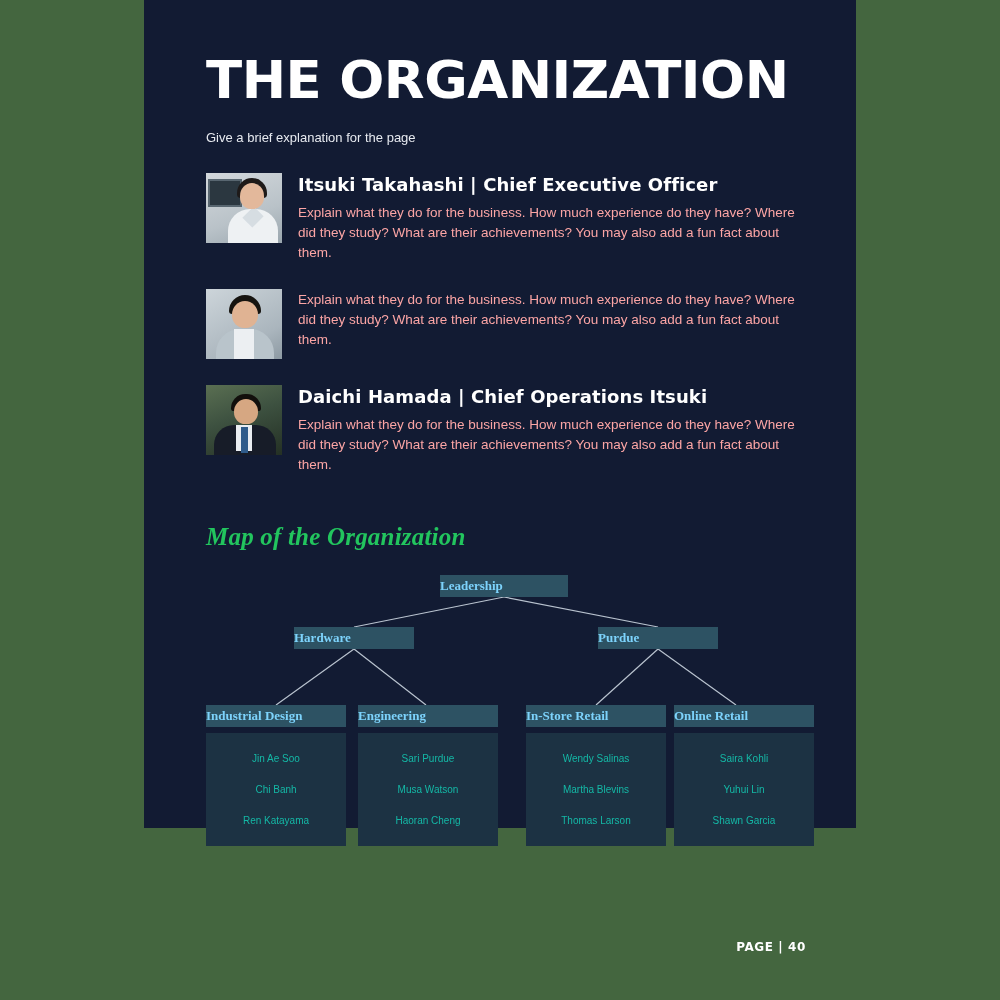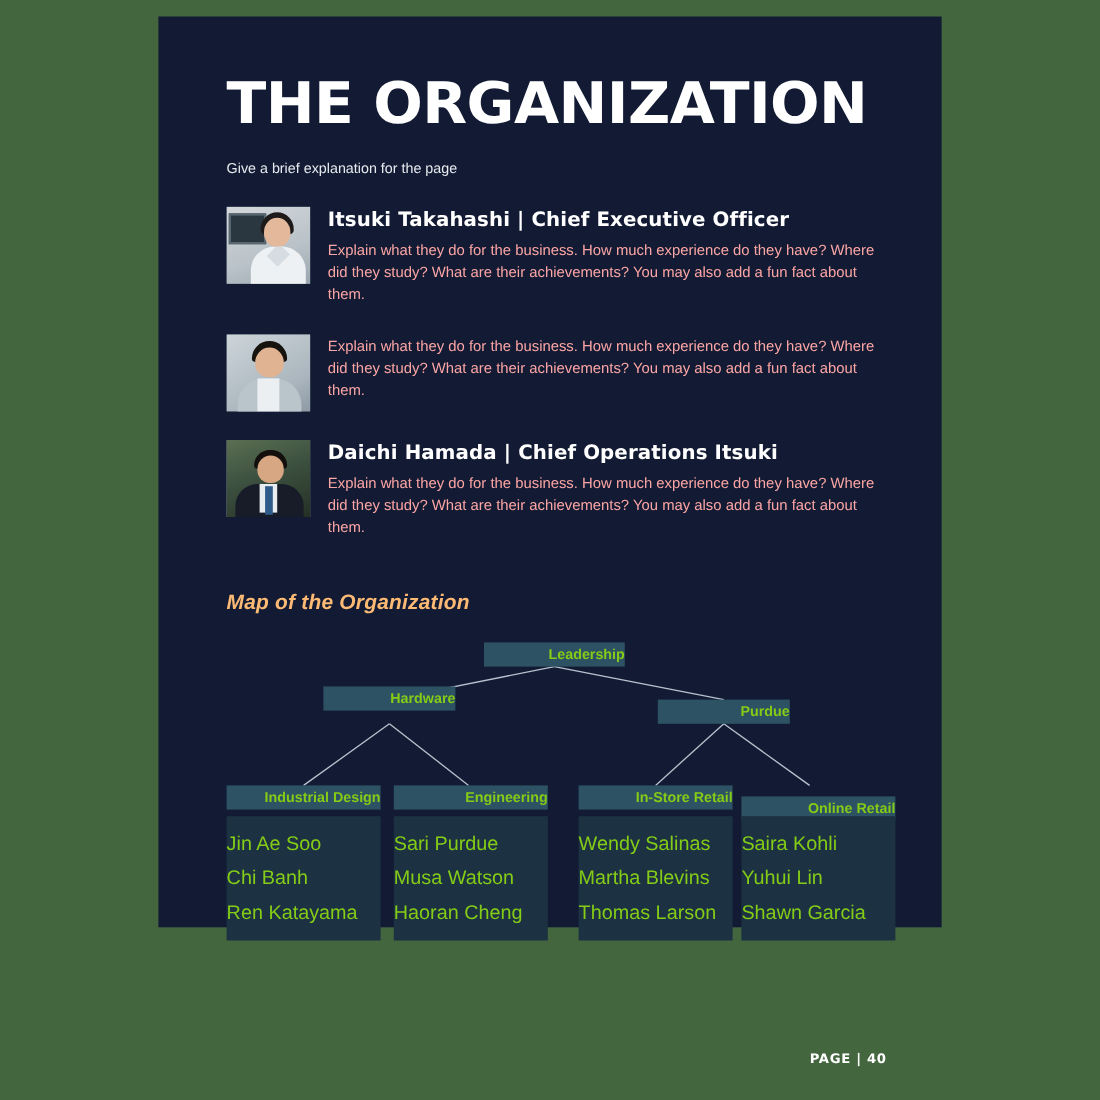--- a/index.html
+++ b/index.html
@@ -13,21 +13,20 @@
   }
   #page {
     position: absolute;
     left: 144px;
     top: 0px;
     width: 712px;
     height: 828px;
     background: #121b33;
     color: #ffffff;
     box-sizing: border-box;
-    margin-top: 15px;
   }
   .inner {
     position: absolute;
     left: 62px;
     top: 0;
     width: 600px;
     height: 1000px;
   }
   .title {
     font-family: "DejaVu Sans", sans-serif;
@@ -101,58 +100,58 @@
 
   .p3 .ph-bg { background: linear-gradient(160deg,#5a6f52 0%, #3d5140 45%, #243024 100%); }
   .p3 .face { position:absolute; left:28px; top:14px; width:24px; height:25px; border-radius:50% 50% 46% 46%; background:#d6a782; }
   .p3 .hair { position:absolute; left:25px; top:9px; width:30px; height:17px; border-radius:15px 15px 3px 3px; background:#120f0c; }
   .p3 .body { position:absolute; left:8px; top:40px; width:62px; height:36px; border-radius:20px 20px 0 0; background:#171c28; }
   .p3 .shirt { position:absolute; left:30px; top:40px; width:16px; height:26px; background:#e9edf1; }
   .p3 .tie { position:absolute; left:35px; top:42px; width:7px; height:26px; background:#2f5b8a; }
 
   
   .map-title {
-    font-family: Liberation Sans, sans-serif;
+    font-family: Liberation Serif, serif;
     font-style: italic;
     font-weight: bold;
-    font-size: 19px;
-    color: #fdba74;
+    font-size: 25px;
+    color: #22c55e;
     margin-top: 48px;
     letter-spacing: 0.2px;
   }
   .org {
     position: relative;
     margin-top: 24px;
     width: 600px;
     height: 290px;
   }
   .org svg { position: absolute; left: 0; top: 0; }
   .node {
     position: absolute;
     background: #2d5263;
-    color: #84cc16;
-    font-family: Liberation Sans, sans-serif;
+    color: #7dd3fc;
+    font-family: Liberation Serif, serif;
     font-weight: bold;
     font-size: 13px;
-    text-align: right;
+    text-align: left;
     line-height: 22px;
     height: 22px;
     box-sizing: border-box;
     white-space: nowrap;
   }
   .leaf-box {
     position: absolute;
     background: #1c3243;
     box-sizing: border-box;
     padding: 10px 0 10px 0;
   }
   .leaf-name {
-    color: #84cc16;
-    font-size: 18px;
-    text-align: left;
+    color: #14b8a6;
+    font-size: 10px;
+    text-align: center;
     line-height: 31px;
     white-space: nowrap;
   }
   .page-num {
     position: absolute;
     right: 0px;
     top: 940px;
     font-size: 12px;
     letter-spacing: 0.6px;
     color: #ffffff;
@@ -226,27 +225,27 @@
           <line x1="298" y1="22" x2="452" y2="52"></line>
           <line x1="148" y1="74" x2="70" y2="130"></line>
           <line x1="148" y1="74" x2="220" y2="130"></line>
           <line x1="452" y1="74" x2="390" y2="130"></line>
           <line x1="452" y1="74" x2="530" y2="130"></line>
         </g>
       </svg>
 
       <div class="node" style="left:234px; top:0px; width:128px;">Leadership</div>
 
-      <div class="node" style="left:88px; top:40px; width:120px;">Hardware</div>
+      <div class="node" style="left:88px; top:52px; width:120px;">Hardware</div>
       <div class="node" style="left:392px; top:52px; width:120px;">Purdue</div>
 
       <div class="node" style="left:0px; top:130px; width:140px;">Industrial Design</div>
       <div class="node" style="left:152px; top:130px; width:140px;">Engineering</div>
       <div class="node" style="left:320px; top:130px; width:140px;">In-Store Retail</div>
-      <div class="node" style="left:468px; top:140px; width:140px;">Online Retail</div>
+      <div class="node" style="left:468px; top:130px; width:140px;">Online Retail</div>
 
       <div class="leaf-box" style="left:0px; top:158px; width:140px;">
         <div class="leaf-name">Jin Ae Soo</div>
         <div class="leaf-name">Chi Banh</div>
         <div class="leaf-name">Ren Katayama</div>
       </div>
       <div class="leaf-box" style="left:152px; top:158px; width:140px;">
         <div class="leaf-name">Sari Purdue</div>
         <div class="leaf-name">Musa Watson</div>
         <div class="leaf-name">Haoran Cheng</div>

